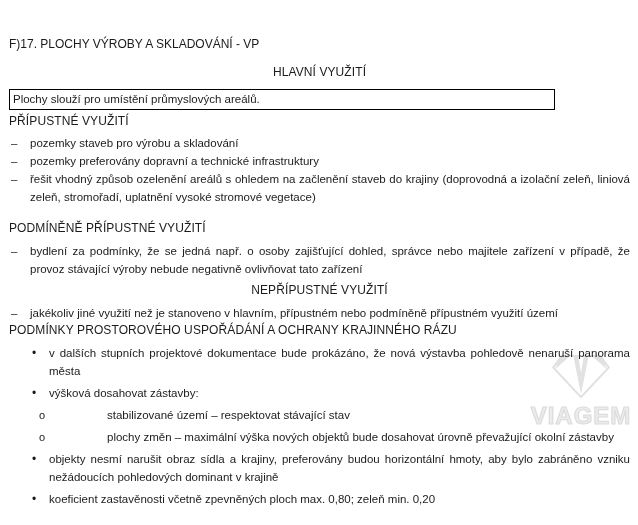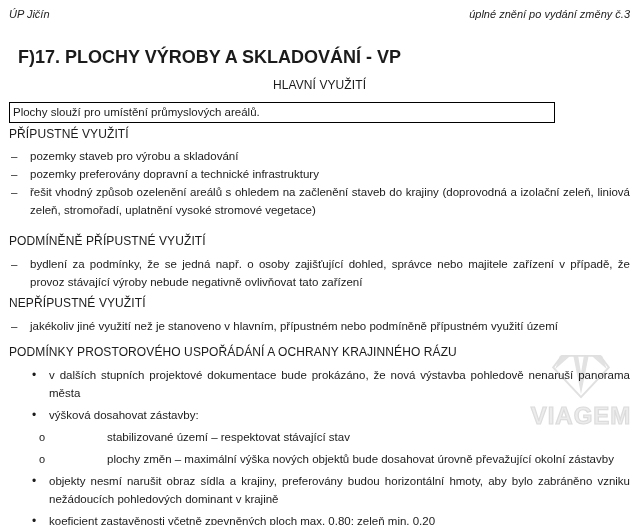--- a/index.html
+++ b/index.html
@@ -13,32 +13,32 @@
     overflow: hidden;
   }
   .content { position: relative; z-index: 1; padding: 8px 8px 0 9px; width: 638px; }
 
   .pdf-header {
     display: flex; justify-content: space-between;
     font-style: italic; font-size: 11px; line-height: 13px; color: #222;
   }
 
   .doc-title {
-    font-size: 18px; font-weight: bold; line-height: 18px;
-    margin: 27px 0 0 9px;
+    font-size: 12px; font-weight: normal; line-height: 18px;
+    margin: 27px 0 0 0;
   }
 
   .sec-heading {
     font-size: 12px; font-weight: 400; line-height: 13px;
     margin: 0; letter-spacing: 0.1px;
   }
   .mt13 { margin-top: 13px; text-align: center; }
-  .mt6  { margin-top: 6px; }
+  .mt6  { margin-top: 6px; text-align: center; }
   .mt5  { margin-top: 5px; }
-  .mt2  { margin-top: 11px; }
+  .mt2  { margin-top: 2px; }
   .mt0  { margin-top: 16px; }
 
   .main-use-box {
     margin-top: 10px;
     border: 1px solid #000;
     padding: 2px 4px 3px 3px;
     font-size: 11.5px; line-height: 14px;
     width: 546px;
   }
 
@@ -84,24 +84,20 @@
     <path d="M10,4 L21,4 L5,18 Z" fill="#e2e2e2"></path>
     <path d="M43,4 L54,4 L59,18 Z" fill="#e2e2e2"></path>
     <path d="M24,4 L32,44 L40,4 L35,4 L32,22 L29,4 Z" fill="#e2e2e2"></path>
     <path d="M12,4 H52 L61,16 L32,47 L3,16 Z" fill="none" stroke="#e0e0e0" stroke-width="2"></path>
   </svg>
   <div class="wm-text">VIAGEM</div>
 </div>
 
 <div class="content">
 
-  <div class="pdf-header">
-    <span>ÚP Jičín</span>
-    <span>úplné znění po vydání změny č.3</span>
-  </div>
 
   <h1 class="doc-title">F)17. PLOCHY VÝROBY A SKLADOVÁNÍ - VP</h1>
 
   <h2 class="sec-heading mt13">HLAVNÍ VYUŽITÍ</h2>
 
   <div class="main-use-box">
     <span>Plochy slouží pro umístění průmyslových areálů.</span>
   </div>
 
   <h2 class="sec-heading mt5">PŘÍPUSTNÉ VYUŽITÍ</h2>

